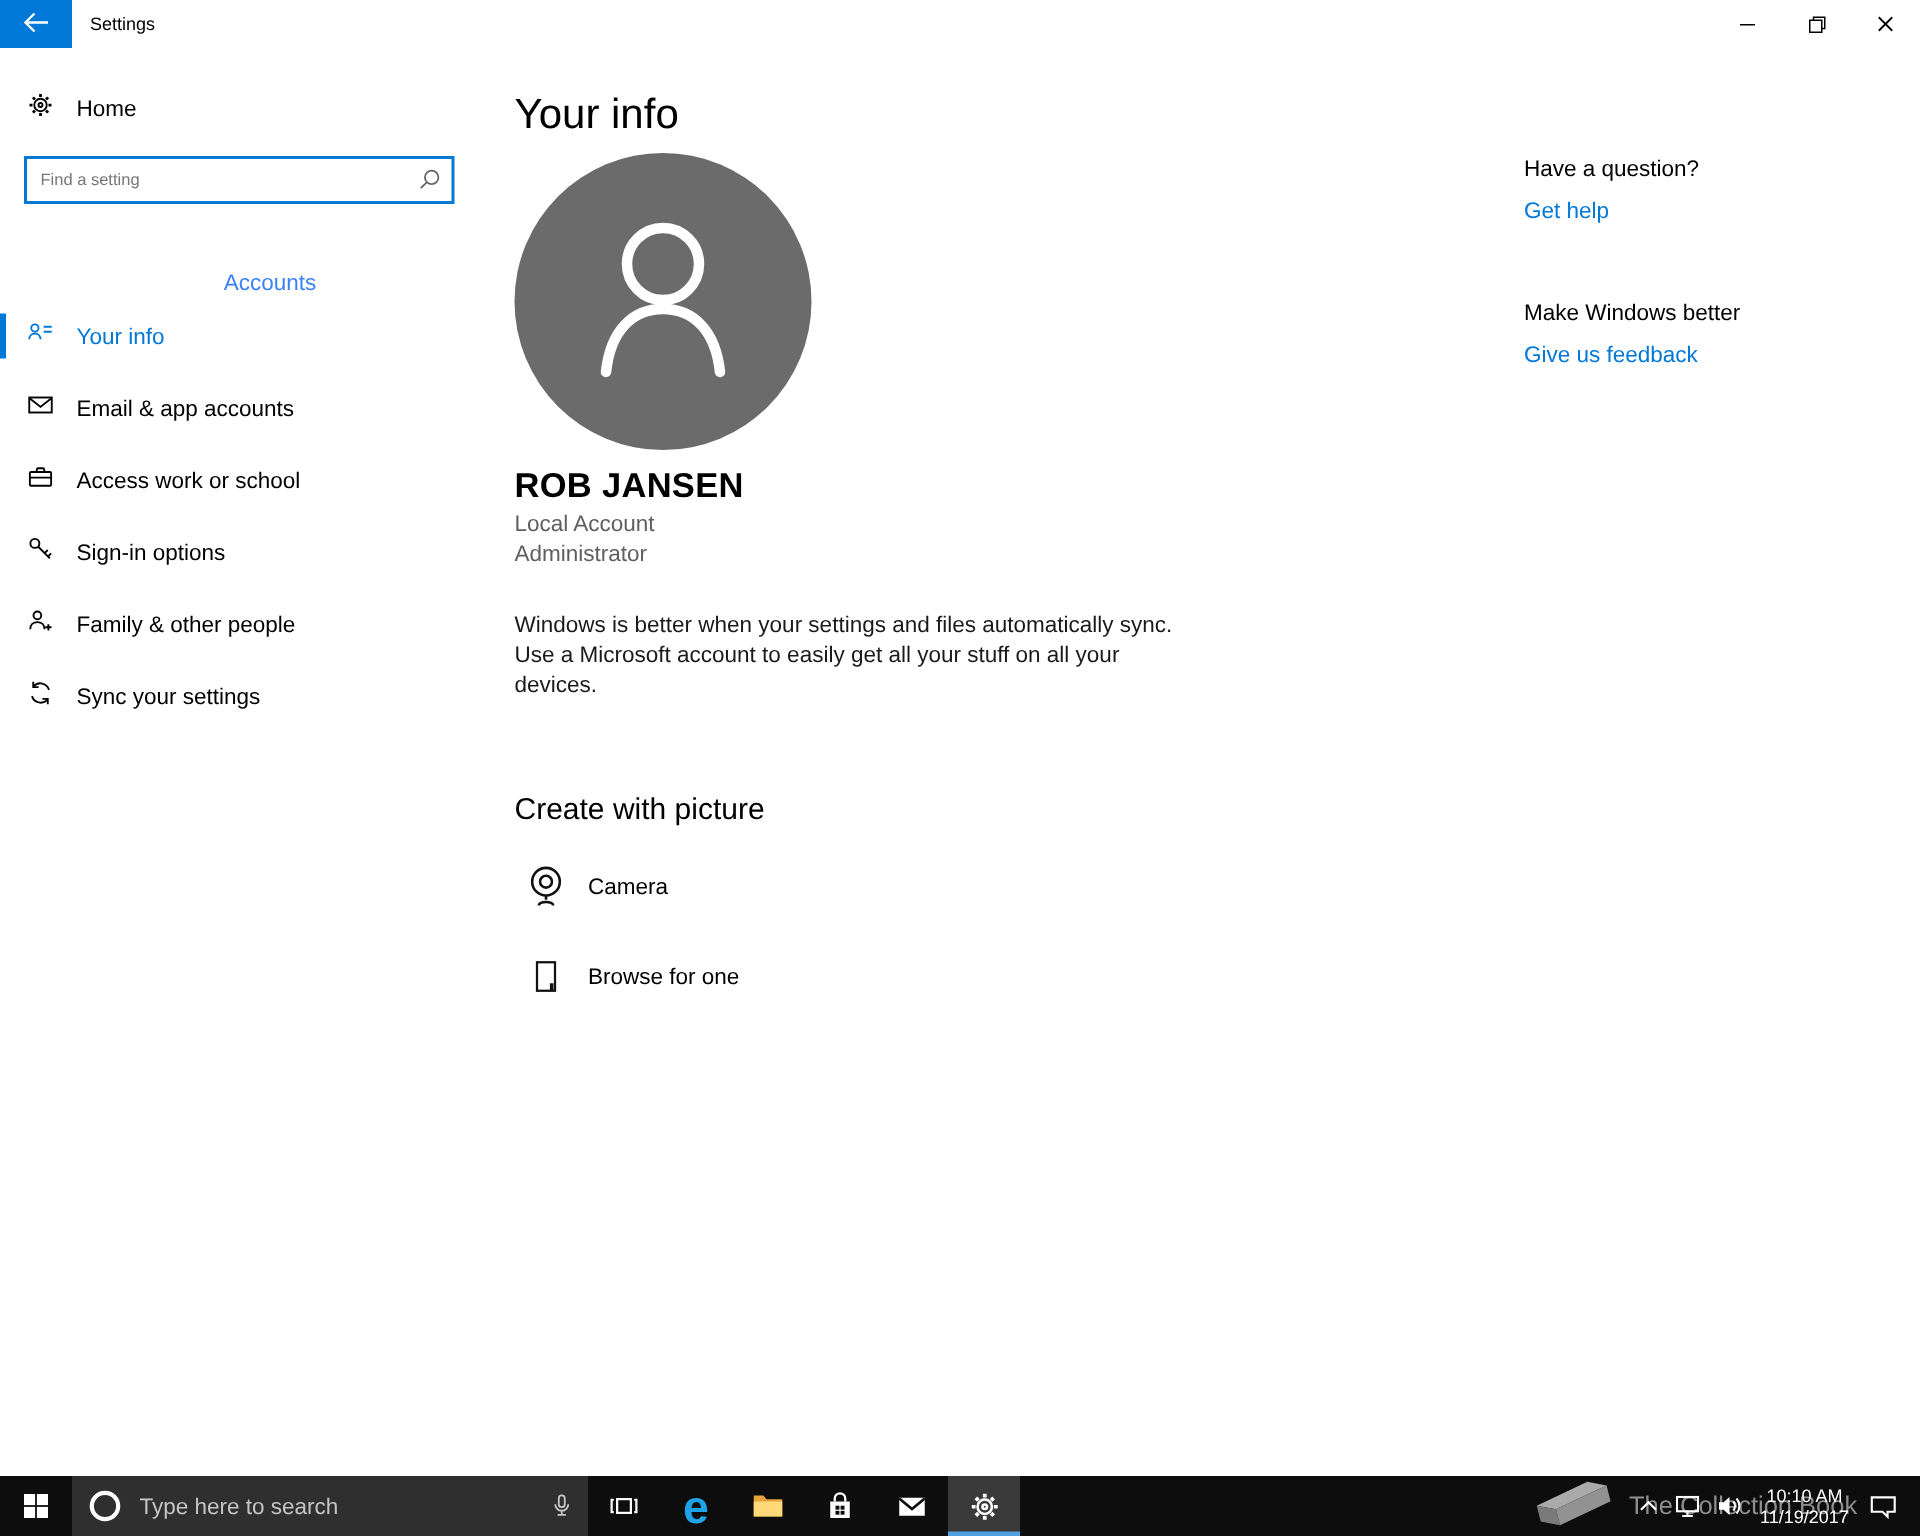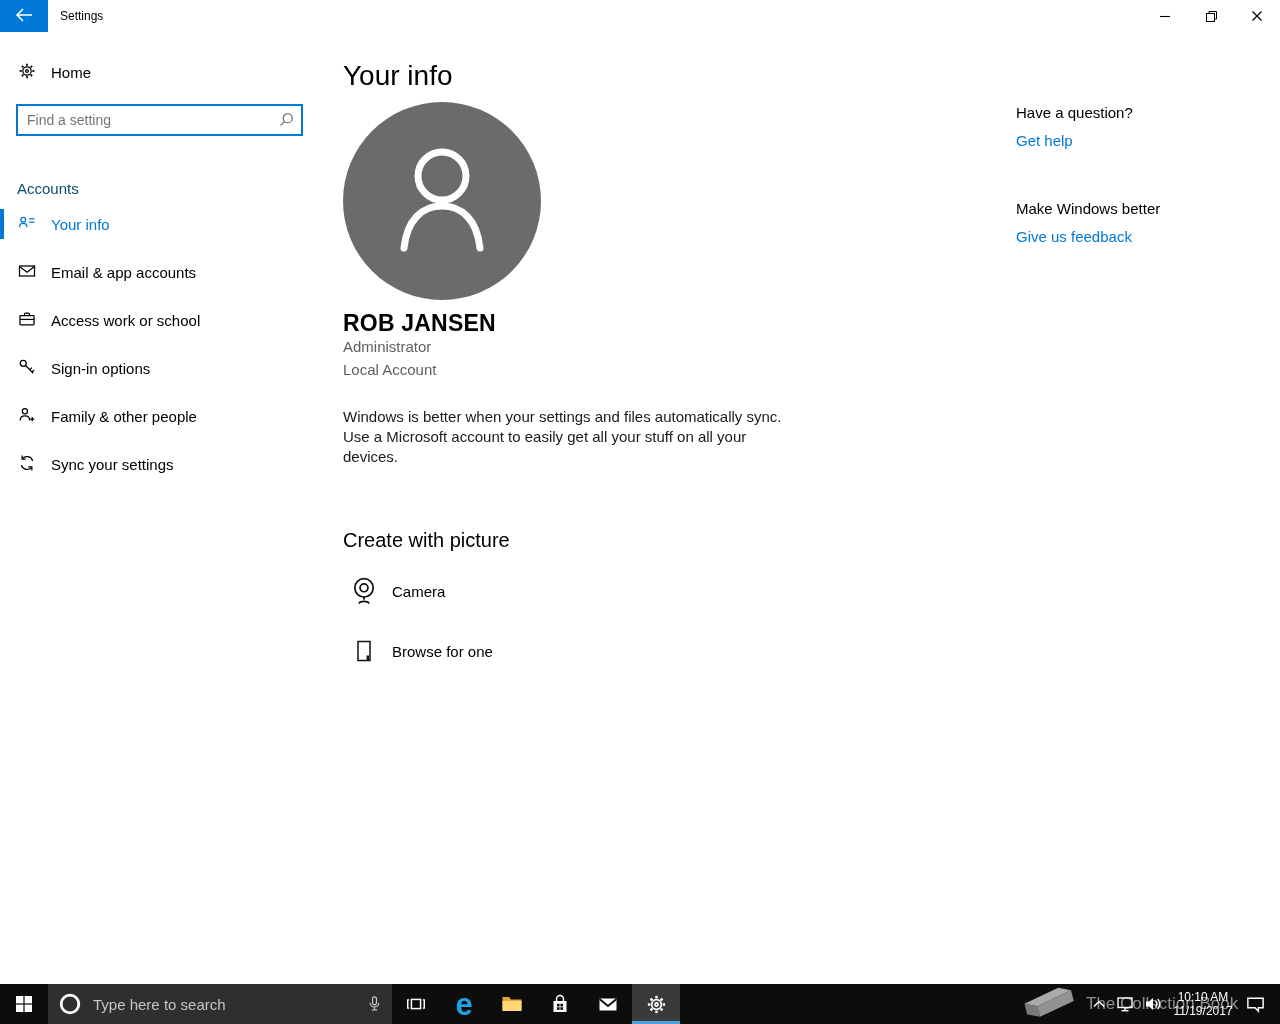--- a/index.html
+++ b/index.html
@@ -12,24 +12,24 @@
               display:flex; align-items:center; justify-content:center; cursor:pointer; }
   .win-title { position:absolute; left:60px; top:0; height:32px; line-height:32px; font-size:12px; color:#000; }
   .win-controls { position:absolute; right:0; top:0; height:32px; display:flex; }
   .win-ctl { width:46px; height:32px; background:transparent; border:none; display:flex; align-items:center; justify-content:center; cursor:pointer; }
 
   
   .sidebar { position:absolute; left:0; top:32px; width:343px; height:952px; background:#fff; padding-top:24px; }
   .home-row { display:flex; align-items:center; gap:14px; height:32px; padding-left:17px; font-size:15px; color:#000; cursor:pointer; }
   .search-wrap { position:relative; margin:16px 16px 0 16px; width:287px; }
   .search-wrap input { width:287px; height:32px; border:2px solid #0078d7; background:#fff; padding:0 32px 0 9px;
-                       font-size:14px; font-family:"Liberation Sans", sans-serif; color:#333; }
+                       font-size:11px; font-family:"Liberation Sans", sans-serif; color:#333; }
   .search-wrap input::placeholder { color:#767676; opacity:1; }
   .search-glass { position:absolute; right:8px; top:7px; cursor:pointer; }
-  .section-header { margin:44px 0 0 17px; font-size:15px; color:#0c4a6e; height:20px; }
+  .section-header { margin:44px 0 0 17px; font-size:15px; color:#3b82f6; height:20px;text-align:center; }
   .nav-list { margin-top:4px; list-style:none; }
   .nav-item { position:relative; display:flex; align-items:center; gap:14px; height:40px; margin-bottom:8px;
               padding-left:17px; font-size:15px; color:#000; cursor:pointer; }
   .nav-item svg { flex:0 0 auto; }
   .nav-item.selected { color:#0078d7; }
   .nav-item.selected::before { content:""; position:absolute; left:0; top:5px; width:4px; height:30px; background:#0078d7; }
 
   
   .main { position:absolute; left:343px; top:32px; width:660px; }
   .page-title { margin-top:26px; font-size:28px; font-weight:400; color:#000; line-height:36px; }
@@ -226,22 +226,22 @@
         <svg width="120" height="110" viewBox="0 0 120 110">
           <g fill="none" stroke="#fff" stroke-width="7" stroke-linecap="round">
             <circle cx="60" cy="32" r="24"></circle>
             <path d="M22 104 C25 76 40 62 60 62 S95 76 98 104"></path>
           </g>
         </svg>
       </span>
     </div>
 
     <div class="user-name">ROB JANSEN</div>
+    <div class="muted" style="margin-top:3px">Local Account</div>
     <div class="muted">Administrator</div>
-    <div class="muted" style="margin-top:3px">Local Account</div>
 
     <p class="sync-text">Windows is better when your settings and files automatically sync. Use a Microsoft account to easily get all your stuff on all your devices.</p>
 
     <h2 class="sub-heading">Create with picture</h2>
 
     <div class="pick-row">
       <span class="pick-icon">
         <svg width="30" height="32" viewBox="0 0 28 28">
           <g fill="none" stroke="#111" stroke-width="1.6">
             <circle cx="14" cy="11" r="8.6"></circle>

